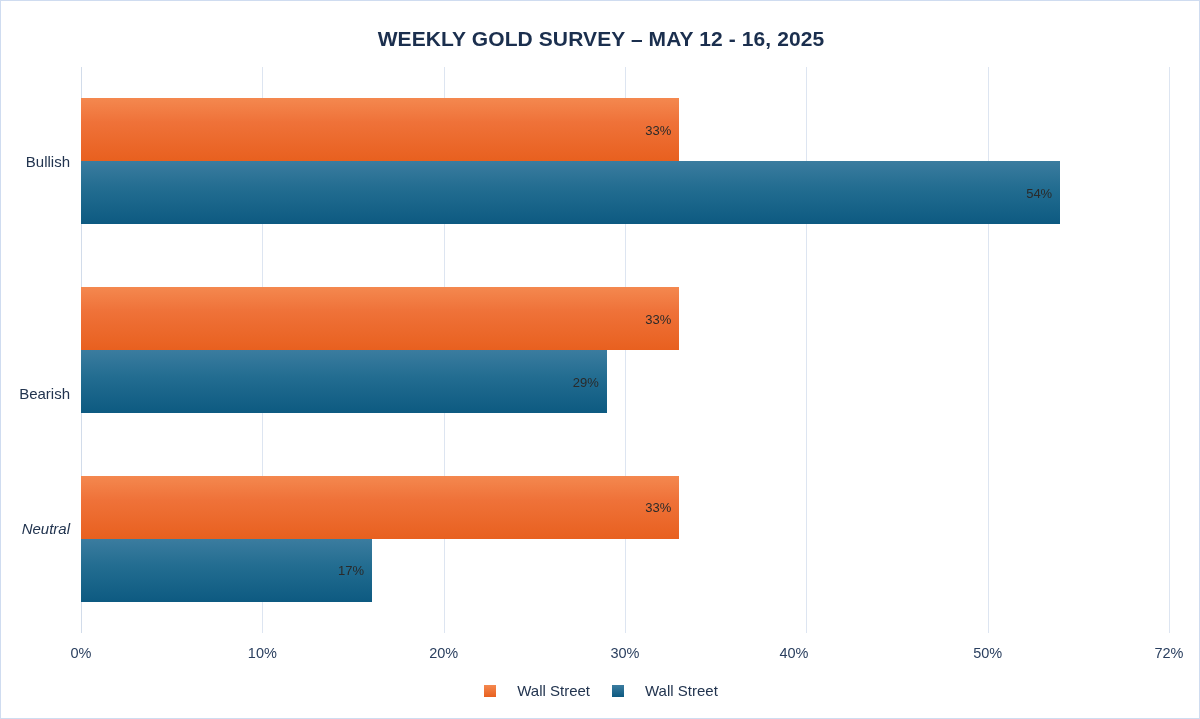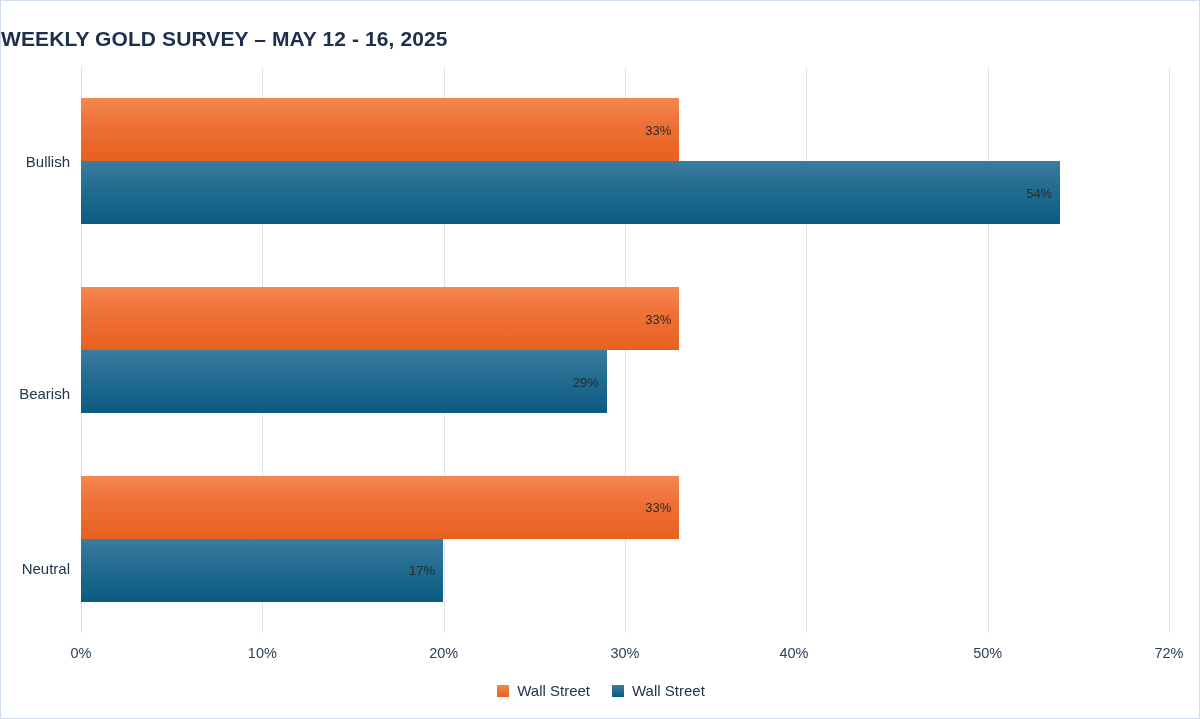--- a/index.html
+++ b/index.html
@@ -19,21 +19,21 @@
     border: 1px solid #cfdcf0;
     overflow: hidden;
   }
 
   
   #chart-title {
     position: absolute;
     left: 0;
     top: 26px;
     width: 1200px;
-    text-align: left;
+    text-align: center;
     font-size: 21px;
     font-weight: bold;
     color: #1b2f4e;
     letter-spacing: 0.1px;
     white-space: nowrap;
   }
 
   
   
   #plot {
@@ -105,21 +105,21 @@
     top: 681px;
     width: 1200px;
     display: flex;
     justify-content: center;
     align-items: center;
     gap: 22px;
   }
   .legend-item {
     display: flex;
     align-items: center;
-    gap: 8px;
+    gap: 21px;
   }
   .legend-swatch {
     width: 12px;
     height: 12px;
     display: inline-block;
   }
   .legend-swatch.ws {
     background: linear-gradient(to bottom, #f4884f, #e8601f);
   }
   .legend-swatch.ms {
@@ -155,21 +155,21 @@
       </div>
       <div class="bar ws" style="top: 220px; height: 63px; width: 598.4px;">
         <span class="bar-label">33%</span>
       </div>
       <div class="bar ms" style="top: 283px; height: 63px; width: 525.867px;">
         <span class="bar-label">29%</span>
       </div>
       <div class="bar ws" style="top: 408.667px; height: 63px; width: 598.4px;">
         <span class="bar-label">33%</span>
       </div>
-      <div class="bar ms" style="top: 471.667px; height: 63px; width: 362px;">
+      <div class="bar ms" style="top: 471.667px; height: 63px; width: 291px;">
         <span class="bar-label">17%</span>
       </div>
     </div>
 
   <div id="legend">
     <div class="legend-item">
       <span class="legend-swatch ws"></span>
       <span class="legend-text">Wall Street</span>
     </div>
     <div class="legend-item">
@@ -180,14 +180,14 @@
 
 <div class="xtick" style="left: 80px;">0%</div>
     <div class="xtick" style="left: 261.333px;">10%</div>
     <div class="xtick" style="left: 442.667px;">20%</div>
     <div class="xtick" style="left: 624px;">30%</div>
     <div class="xtick" style="left: 758px; margin-left: 35px;">40%</div>
     <div class="xtick" style="left: 986.667px;">50%</div>
     <div class="xtick" style="left: 1168px;">72%</div>
     <div class="cat-label" style="top: 160.333px;">Bullish</div>
     <div class="cat-label" style="top: 349px; margin-top: 43px;">Bearish</div>
-    <div class="cat-label" style="top: 567px;">Neutral</div>
+    <div class="cat-label" style="top: 527px; font-style: italic;">Neutral</div>
   </div>
 
 </body></html>

